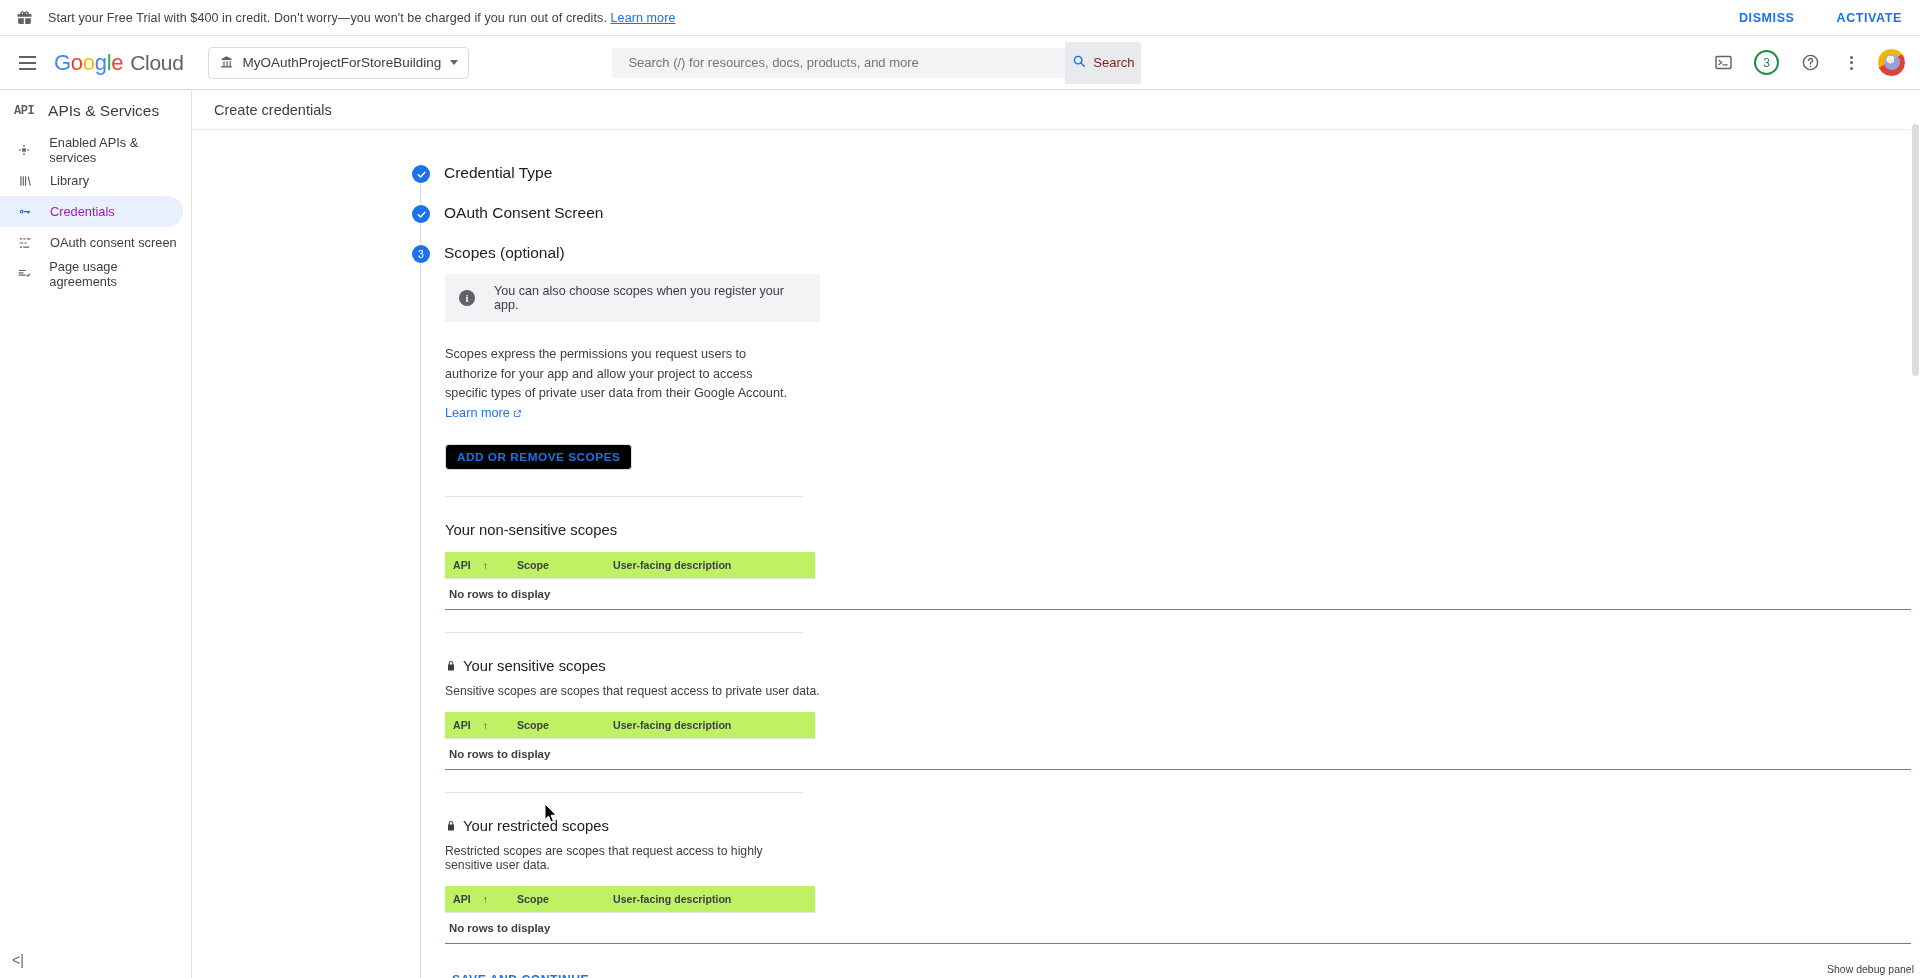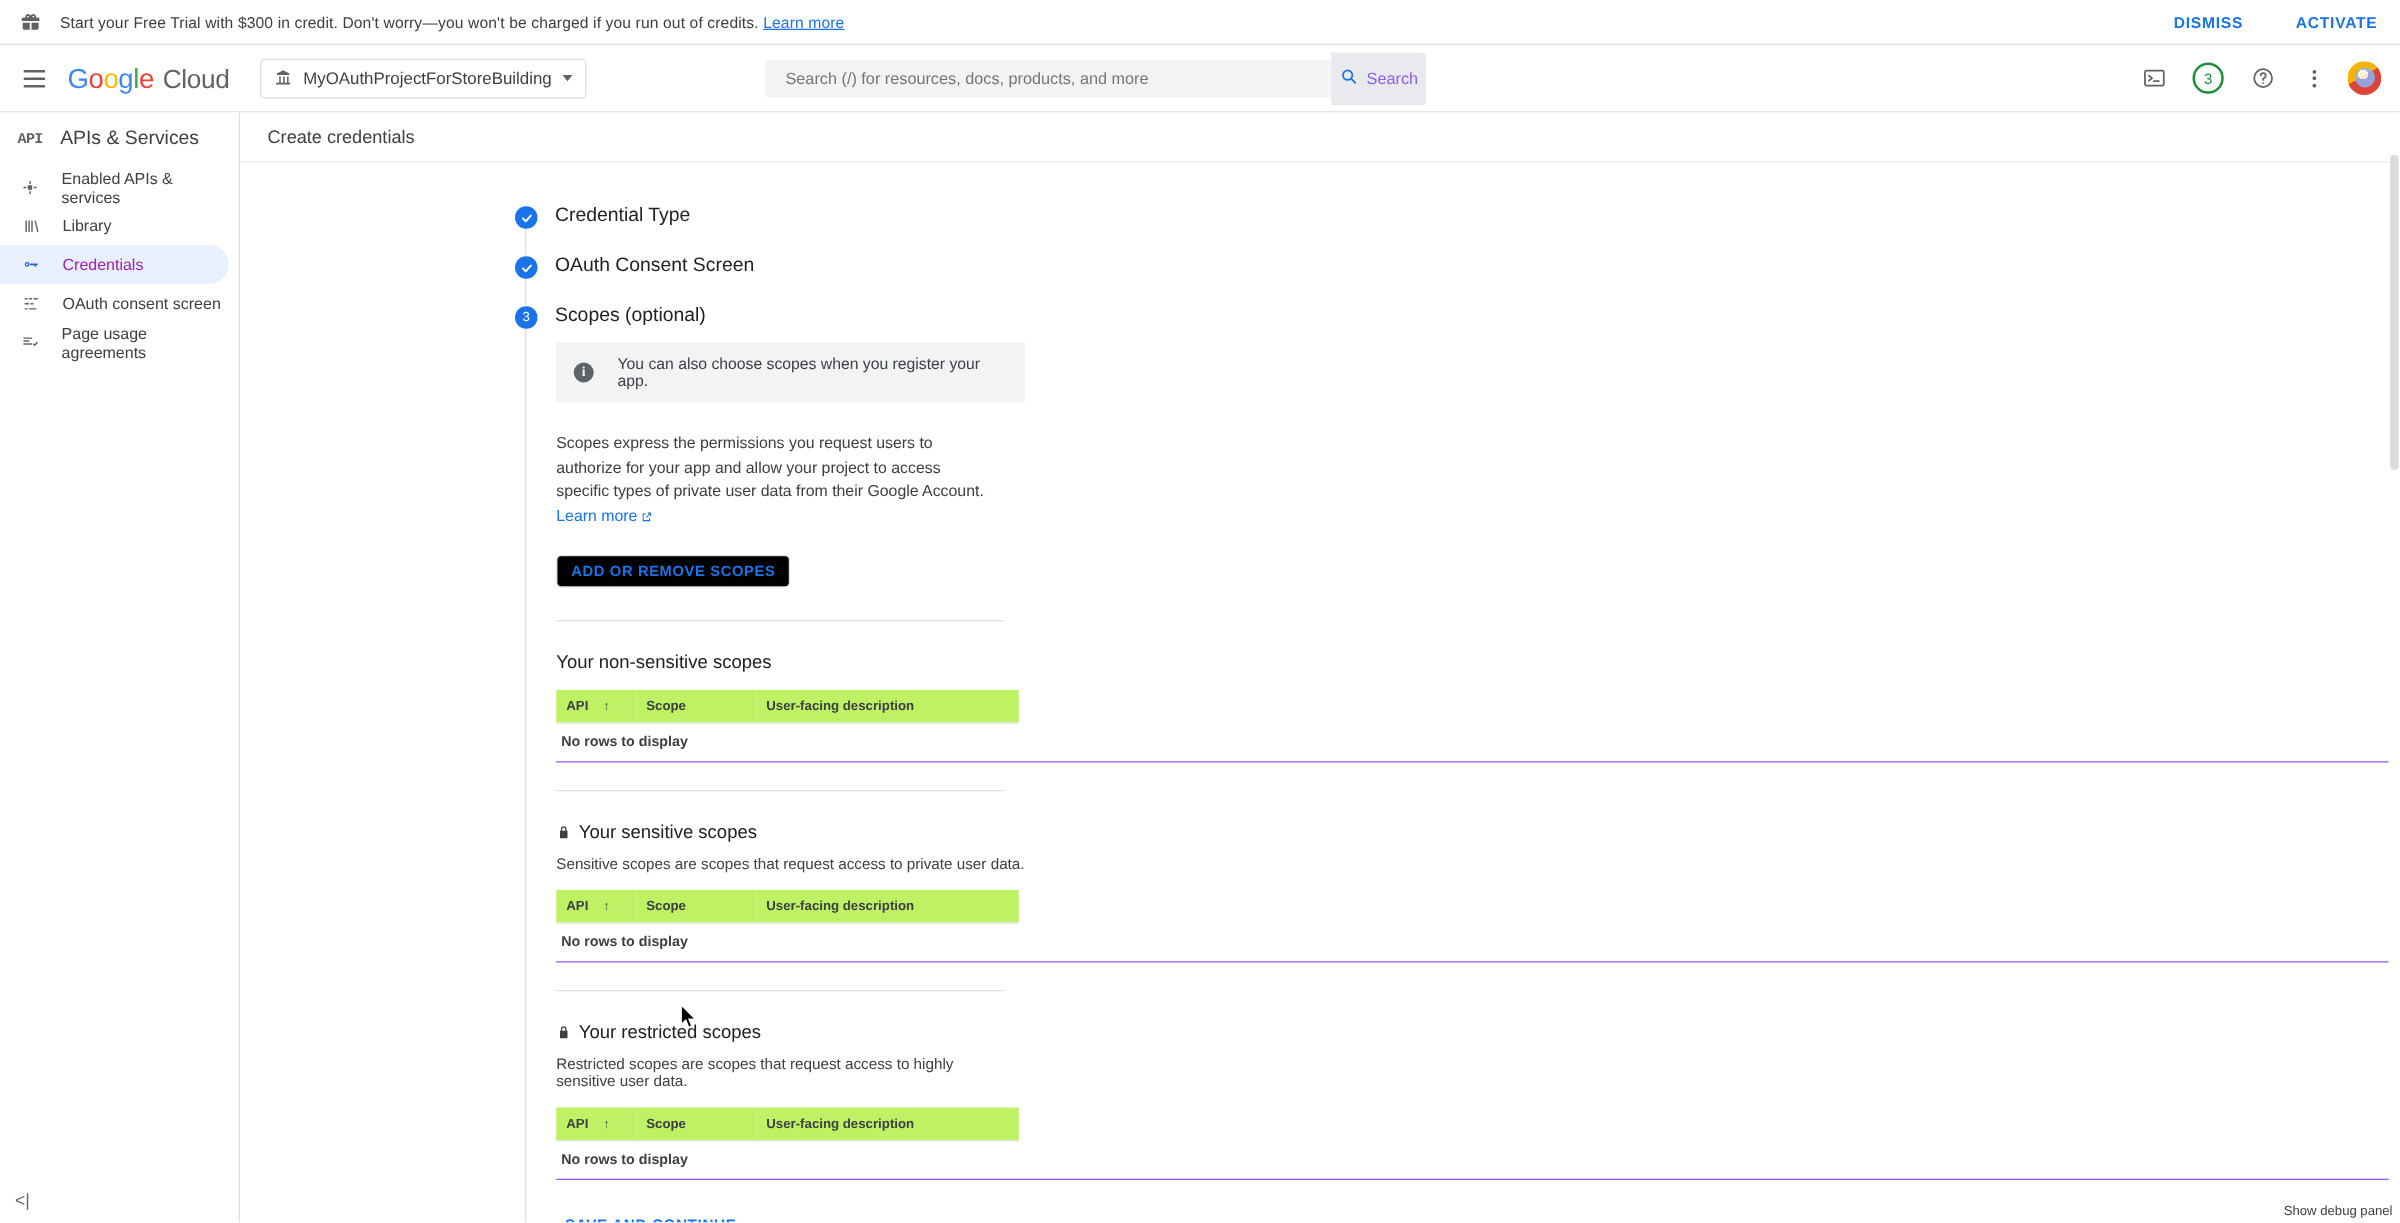--- a/index.html
+++ b/index.html
@@ -99,21 +99,21 @@
   .search-box input {
     border: none; background: transparent; outline: none;
     font-size: 13px; color: #5f6368; width: 100%;
     font-family: "Liberation Sans", sans-serif;
   }
   .search-btn {
     height: 42px; min-width: 76px;
     background: #e8eaed;
     border: none; border-radius: 0 3px 3px 0;
     display: flex; align-items: center; justify-content: center; gap: 7px;
-    font-size: 13px; color: #8b5cf6; cursor: pointer;
+    font-size: 13px; color: #7f1d1d; cursor: pointer;
     font-family: "Liberation Sans", sans-serif;
   }
 
   .top-right { margin-left: auto; display: flex; align-items: center; gap: 16px; }
   .icon-btn {
     width: 30px; height: 30px;
     display: flex; align-items: center; justify-content: center;
     color: #5f6368; cursor: pointer; border-radius: 50%;
   }
   .badge-circle {
@@ -298,21 +298,21 @@
 
 <div class="page">
 
   <div class="trial-bar">
     <span class="trial-icon">
       <svg width="17" height="17" viewBox="0 0 24 24" fill="currentColor">
           <path d="M20 7h-2.2c.1-.3.2-.6.2-1 0-1.7-1.3-3-3-3-1 0-1.9.5-2.5 1.3L12 5l-.5-.7C10.9 3.5 10 3 9 3 7.3 3 6 4.3 6 6c0 .4.1.7.2 1H4c-1.1 0-2 .9-2 2v2h20V9c0-1.1-.9-2-2-2zM9 5c.6 0 1 .4 1 1s-.4 1-1 1-1-.4-1-1 .4-1 1-1zm6 0c.6 0 1 .4 1 1s-.4 1-1 1-1-.4-1-1 .4-1 1-1zM3 13v6c0 1.1.9 2 2 2h6v-8H3zm10 8h6c1.1 0 2-.9 2-2v-6h-8v8z"></path>
         </svg>
     </span>
     <span class="trial-text">
-      <span>Start your Free Trial with $300 in credit. Don't worry—you won't be charged if you run out of credits.</span>
+      <span>Start your Free Trial with $400 in credit. Don't worry—you won't be charged if you run out of credits.</span>
       <a href="#">Learn more</a>
     </span>
     <div class="trial-actions">
       <button class="trial-btn">DISMISS</button>
       <button class="trial-btn">ACTIVATE</button>
     </div>
   </div>
 
   <div class="topbar">
     <div class="hamburger">

